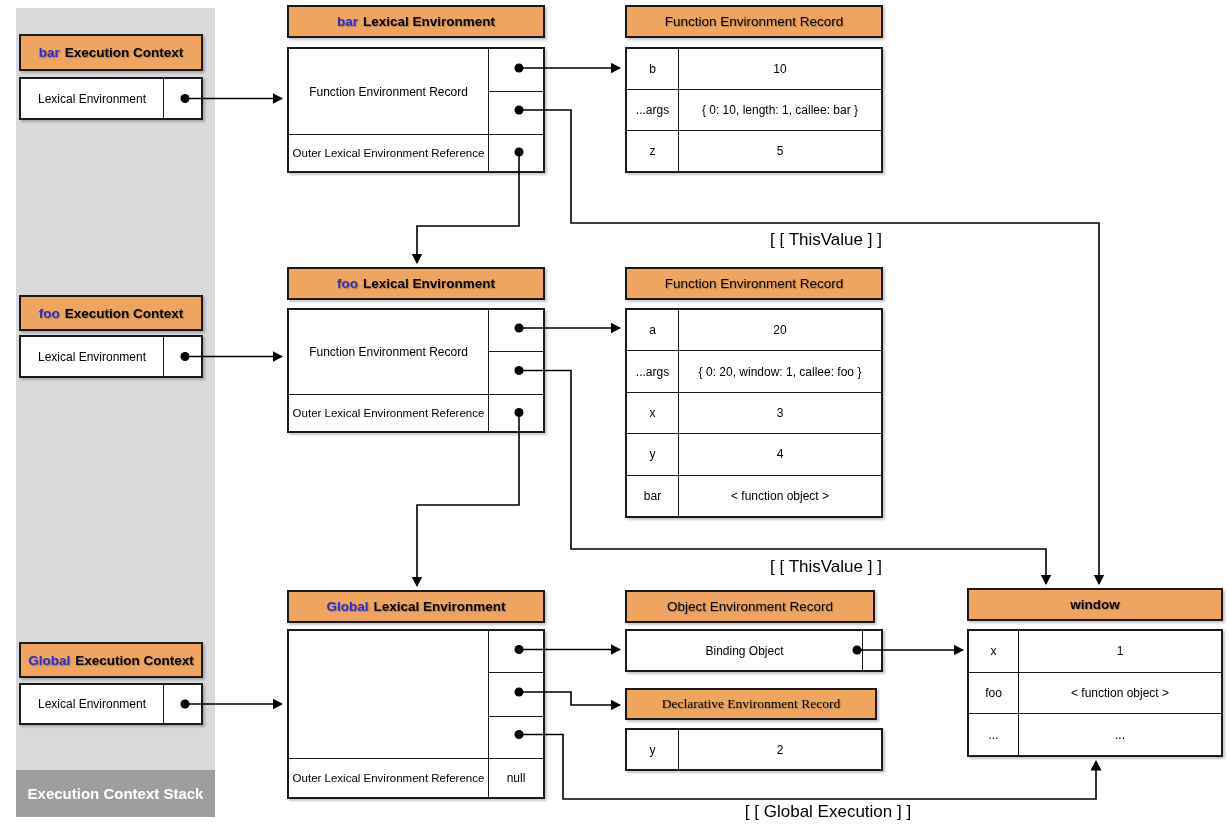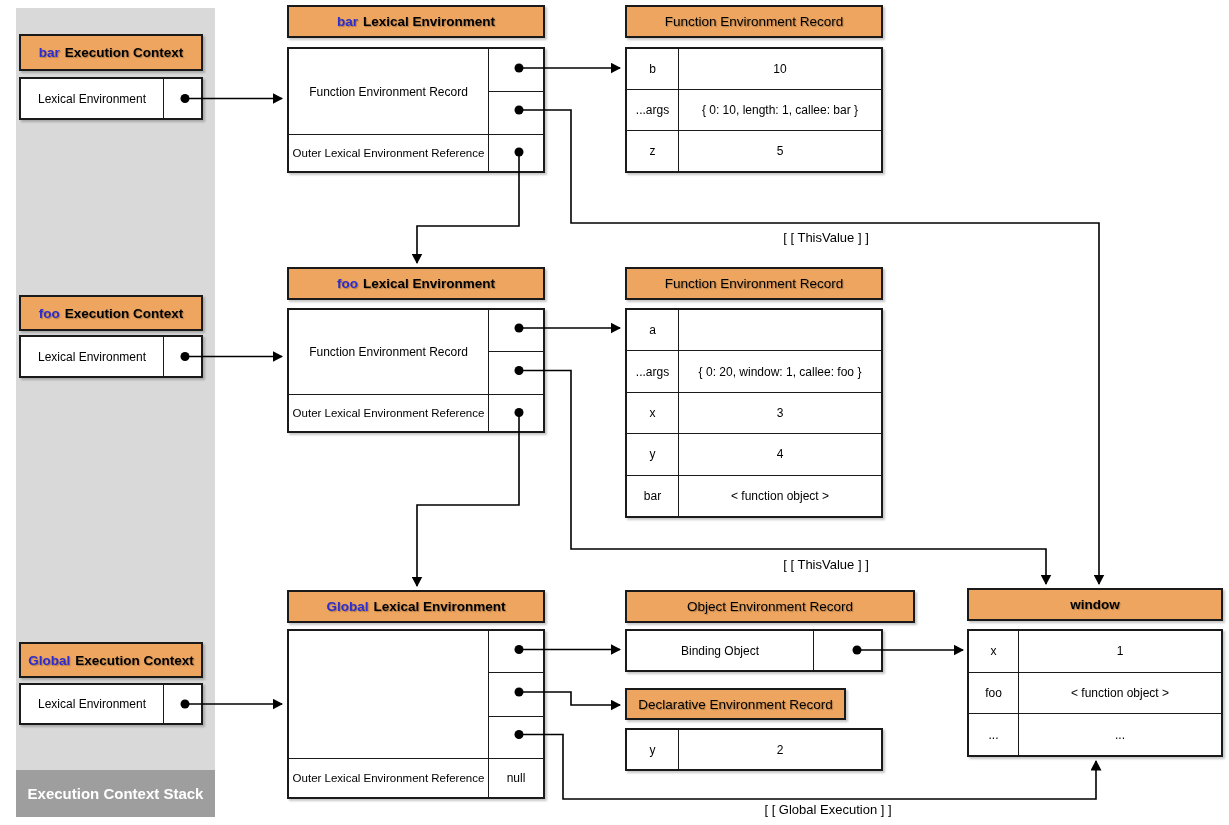--- a/index.html
+++ b/index.html
@@ -41,24 +41,24 @@
   .trow  { flex:1; display:flex; border-top:1.5px solid #1a1a1a; min-height:0; }
   .trow:first-child { border-top:none; }
   .tkey  { display:flex; align-items:center; justify-content:center; font-size:12px;
            border-right:1.5px solid #1a1a1a; box-sizing:border-box; }
   .k54 .tkey { width:52px; }
   .k52 .tkey { width:50px; }
   .tval  { flex:1; display:flex; align-items:center; justify-content:center; font-size:12px;
            padding:0 4px; text-align:right; }
 
   
-  .bmain { position:absolute; left:0; top:0; width:187px; height:100%; border-right:1.5px solid #1a1a1a;
+  .bmain { position:absolute; left:0; top:0; width:236px; height:100%; border-right:1.5px solid #1a1a1a;
            display:flex; align-items:center; justify-content:center; font-size:12px; box-sizing:border-box; }
 
-  .wire-label { position:absolute; font-size:13px; text-align:center; }
+  .wire-label { position:absolute; font-size:17px; text-align:center; }
 
   #wires { position:absolute; left:0; top:0; width:1229px; height:825px; pointer-events:none; }
 </style>
 </head>
 <body>
 
 <div id="canvas">
 
   <div class="abs panel-light" style="left:16px; top:8px; width:199px; height:762px;"></div>
   <div class="abs panel-dark" style="left:16px; top:770px; width:199px; height:47px;">
@@ -145,48 +145,49 @@
       <div class="tval">5</div>
     </div>
   </div>
 
   <div class="abs hdr normal" style="left:625px; top:267px; width:258px; height:33px;">
     <span>Function Environment Record</span>
   </div>
   <div class="abs wbox vtable k54" style="left:625px; top:308px; width:258px; height:210px;">
     <div class="trow">
       <div class="tkey">a</div>
+      <div class="tval">20</div>
     </div>
     <div class="trow">
       <div class="tkey">...args</div>
       <div class="tval">{ 0: 20, window: 1, callee: foo }</div>
     </div>
     <div class="trow">
       <div class="tkey">x</div>
       <div class="tval">3</div>
     </div>
     <div class="trow">
       <div class="tkey">y</div>
       <div class="tval">4</div>
     </div>
     <div class="trow">
       <div class="tkey">bar</div>
       <div class="tval">&lt; function object &gt;</div>
     </div>
   </div>
 
-  <div class="abs hdr normal" style="left:625px; top:590px; width:290px; height:33px;">
+  <div class="abs hdr normal" style="left:625px; top:590px; width:250px; height:33px;">
     <span>Object Environment Record</span>
   </div>
   <div class="abs wbox" style="left:625px; top:629px; width:258px; height:43px;">
     <div class="bmain">Binding Object</div>
     <div class="slot-ptr" style="left:204px;"></div>
   </div>
 
-  <div class="abs hdr normal" style="left:625px; top:688px; width:221px; height:32px;">
+  <div class="abs hdr normal" style="left:625px; top:688px; width:252px; height:32px;font-family:Liberation Serif, serif;">
     <span>Declarative Environment Record</span>
   </div>
   <div class="abs wbox vtable k54" style="left:625px; top:728px; width:258px; height:43px;">
     <div class="trow">
       <div class="tkey">y</div>
       <div class="tval">2</div>
     </div>
   </div>
 
   <div class="abs hdr" style="left:967px; top:588px; width:256px; height:33px;">

